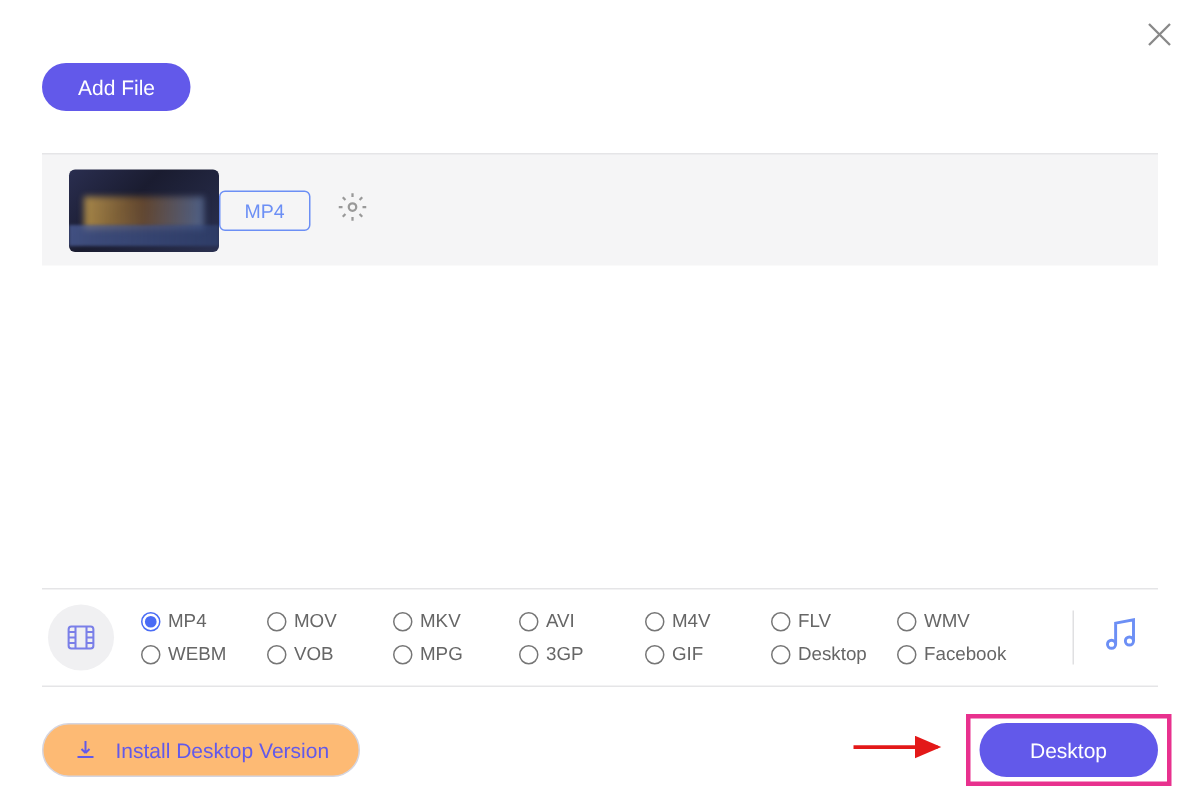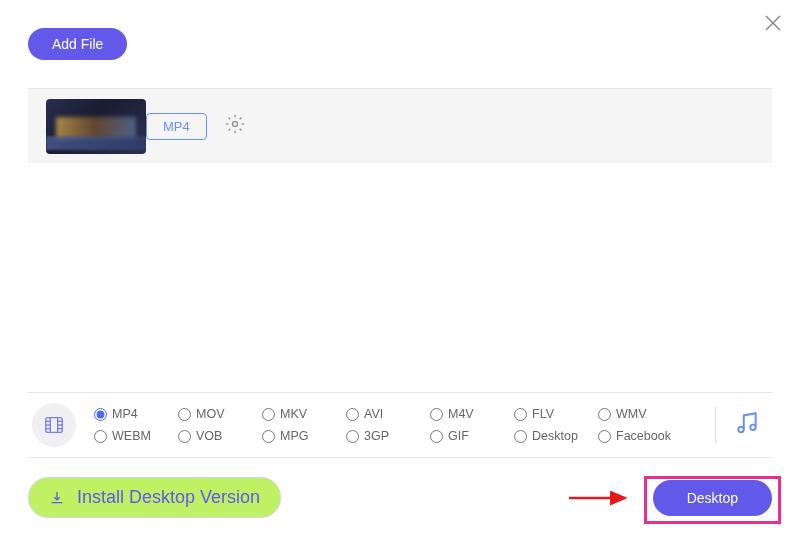--- a/index.html
+++ b/index.html
@@ -17,20 +17,21 @@
     .close-btn {
       position: absolute;
       top: 12px;
       right: 18px;
       cursor: pointer;
       color: #888;
       font-size: 22px;
     }
     .top-area {
       padding: 28px 28px 14px 28px;
+      margin-top: 14px;
     }
     .add-file-btn {
       background: #6259ea;
       color: #fff;
       border: none;
       border-radius: 18px;
       padding: 8px 24px;
       font-size: 14px;
       cursor: pointer;
     }
@@ -174,28 +175,28 @@
       position: absolute;
       bottom: 20px;
       left: 28px;
       right: 28px;
       display: flex;
       align-items: center;
       justify-content: space-between;
     }
     .install-btn {
       border: 1px solid #d5d5e0;
-      background: #bef264;
+      background: #fdba74;
       border-radius: 20px;
       padding: 9px 20px;
       display: flex;
       align-items: center;
       gap: 12px;
       color: #6259ea;
-      font-size: 18px;
+      font-size: 14px;
       cursor: pointer;
     }
     .convert-btn {
       background: #6259ea;
       color: #fff;
       border: none;
       border-radius: 20px;
       padding: 10px 34px;
       font-size: 14px;
       cursor: pointer;

